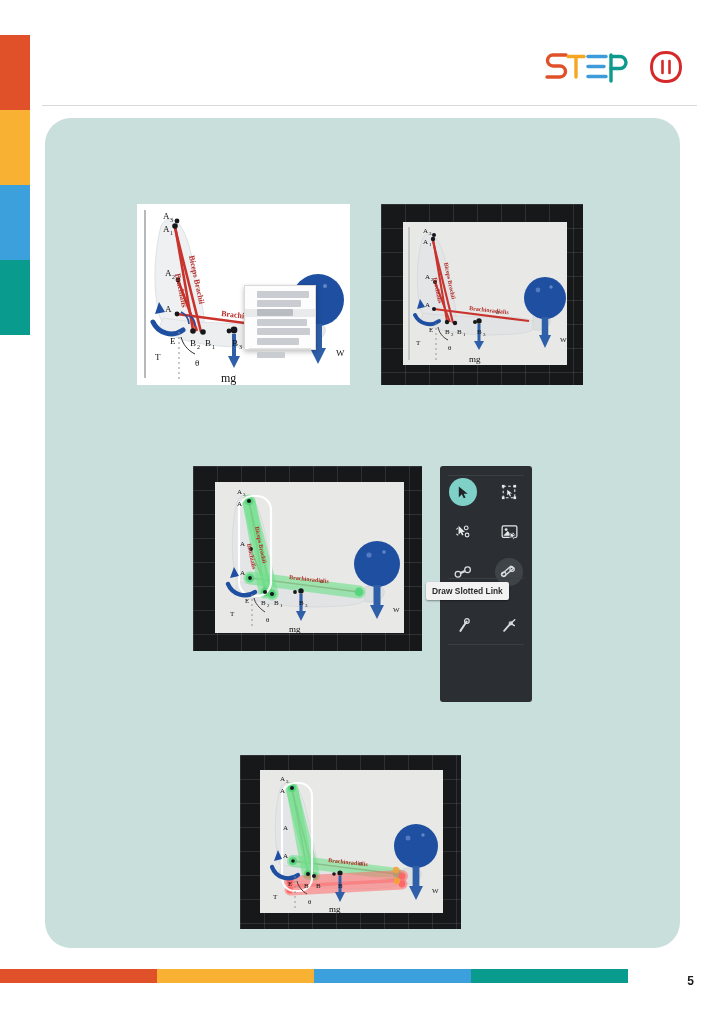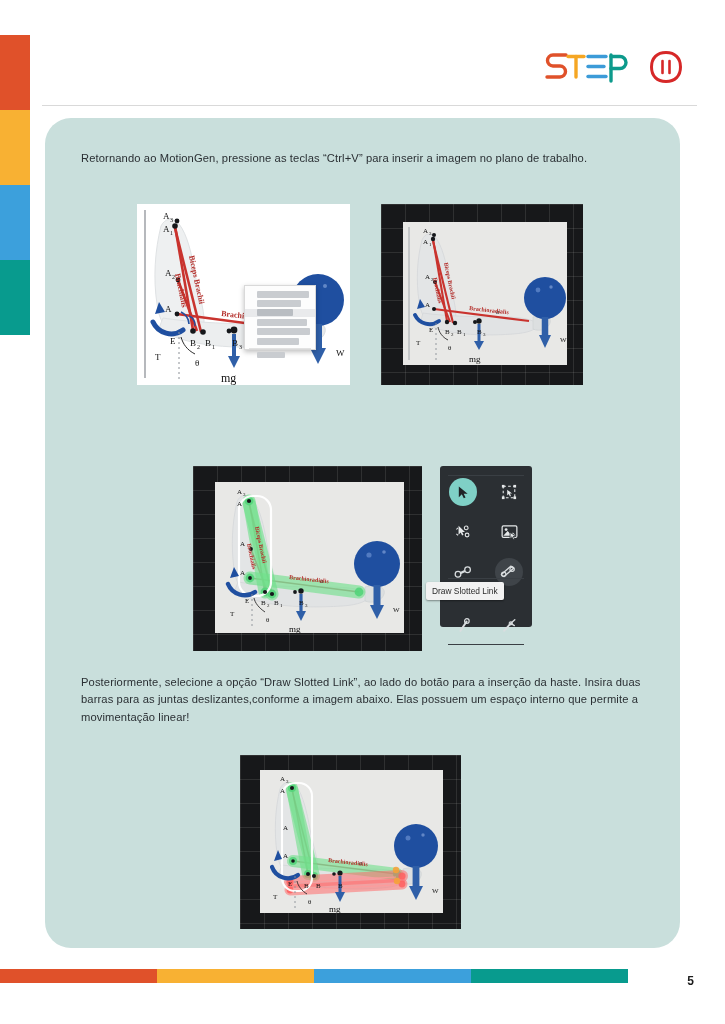--- a/index.html
+++ b/index.html
@@ -143,21 +143,20 @@
         <line x1="13.5" y1="11" x2="13.5" y2="23" stroke="#d62828" stroke-width="2.6" stroke-linecap="round"></line>
         <line x1="20.5" y1="11" x2="20.5" y2="23" stroke="#d62828" stroke-width="2.6" stroke-linecap="round"></line>
       </svg>
     </div>
   </div>
 
   <div class="header-rule"></div>
 
   <div class="card">
 
-    <p class="para p1">Retornando ao MotionGen, pressione as teclas “Ctrl+V” para inserir a imagem no plano de trabalho.</p>
 
     <div class="fig fig-white" style="left:92px; top:86px; width:213px; height:181px;">
       <div class="arm">
         <svg viewBox="0 0 213 181" preserveAspectRatio="none" aria-hidden="true">
 
           <line x1="8" y1="6" x2="8" y2="174" stroke="#7a7f86" stroke-width="1.1"></line>
 
           <path d="M24 22 C18 46 16 74 20 100 C22 116 28 126 38 130
                    C48 134 60 132 66 124 C70 112 62 92 58 70
                    C55 50 50 30 42 20 C36 13 28 14 24 22 Z" fill="#eef0f1" stroke="#dfe2e4" stroke-width="1"></path>
@@ -385,21 +384,21 @@
             <g font-family="Liberation Serif, serif" fill="#b5302c" font-size="6" font-weight="bold">
               <text transform="translate(40,45) rotate(78)">Biceps Brachii</text>
               <text transform="translate(32,62) rotate(78)">Brachialis</text>
               <text transform="translate(74,97) rotate(6)">Brachioradialis</text>
             </g>
           </svg>
         </div>
       </div>
     </div>
 
-    <div class="toolbar" style="left:395px; top:348px; width:92px; height:161px;">
+    <div class="toolbar" style="left:395px; top:348px; width:92px; height:236px;font-weight:bold;">
       <div class="tb-divider" style="top:9px;"></div>
 
       <div class="tb-grid" style="top:12px;">
 
         <div class="tb-btn sel-teal" title="">
           <svg width="15" height="15" viewBox="0 0 16 16" aria-hidden="true">
             <path d="M3 1.5 L3 13 L6.2 9.9 L8.3 14.2 L10.2 13.3 L8.2 9.2 L12.4 9.2 Z" fill="#1f2326"></path>
           </svg>
         </div>
 
@@ -471,21 +470,20 @@
             <line x1="11" y1="6" x2="15.5" y2="2" stroke="#d9dddf" stroke-width="1.6" stroke-linecap="round"></line>
             <line x1="11" y1="6" x2="15" y2="8.5" stroke="#d9dddf" stroke-width="1.6" stroke-linecap="round"></line>
             <circle cx="11" cy="6" r="1.8" fill="none" stroke="#d9dddf" stroke-width="1.2"></circle>
           </svg>
         </div>
       </div>
 
       <div class="tb-divider" style="top:178px;"></div>
     </div>
 
-    <p class="para p3">Posteriormente, selecione a opção “Draw Slotted Link”, ao lado do botão para a inserção da haste. Insira duas barras para as juntas deslizantes,conforme a imagem abaixo. Elas possuem um espaço interno que permite a movimentação linear!</p>
 
     <div class="fig fig-dark" style="left:195px; top:637px; width:221px; height:174px;">
       <div class="grid-bg"></div>
       <div class="canvas-white" style="left:20px; top:15px; right:18px; bottom:16px;">
         <div class="arm">
           <svg viewBox="0 0 183 143" preserveAspectRatio="none" aria-hidden="true">
             <path d="M20 19 C15 39 14 62 17 83 C19 96 24 105 33 108
                      C42 112 52 111 57 103 C60 93 53 77 50 59
                      C47 42 43 26 37 17 C31 10 23 11 20 19 Z" fill="#e3e5e6" stroke="#d4d7d9" stroke-width=".8"></path>
             <path d="M19 103 C34 117 78 121 121 118 C137 117 145 113 149 108

